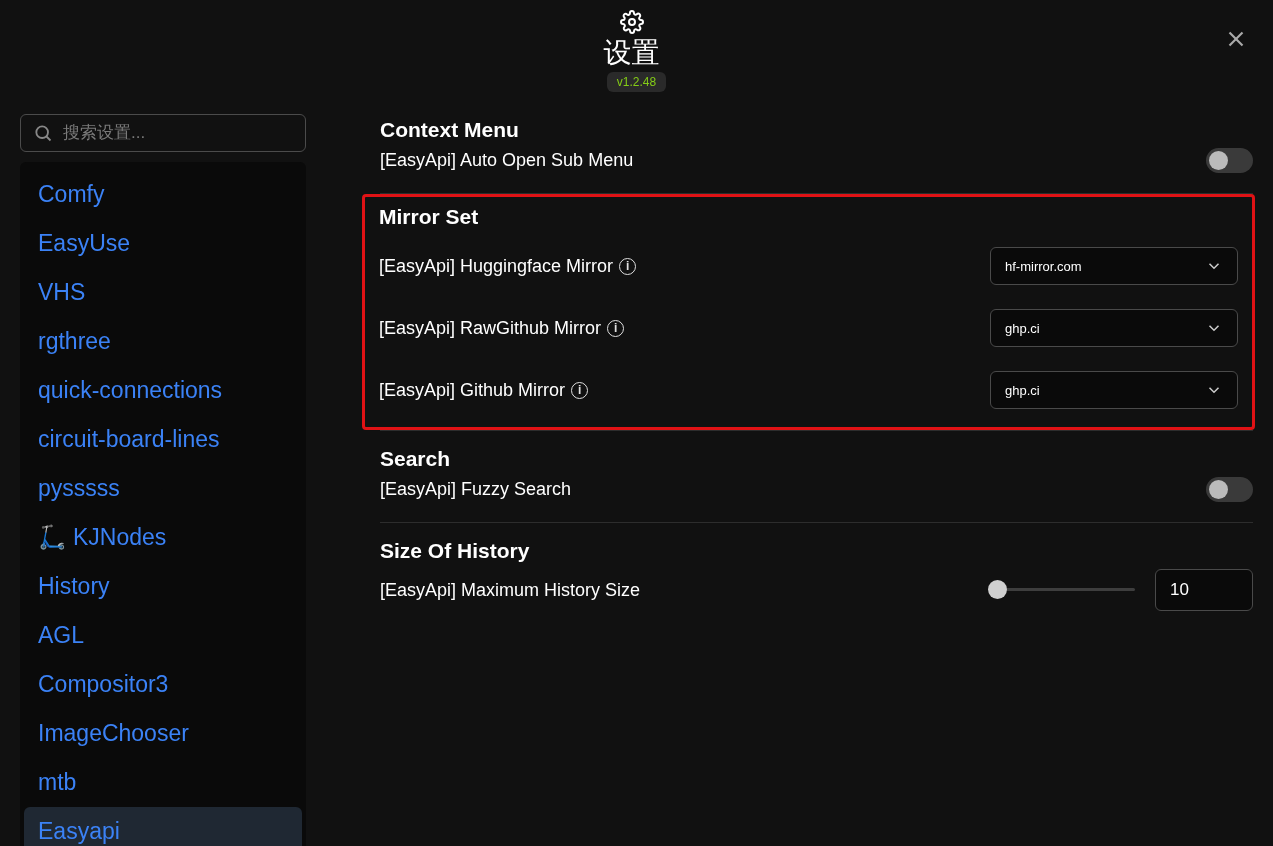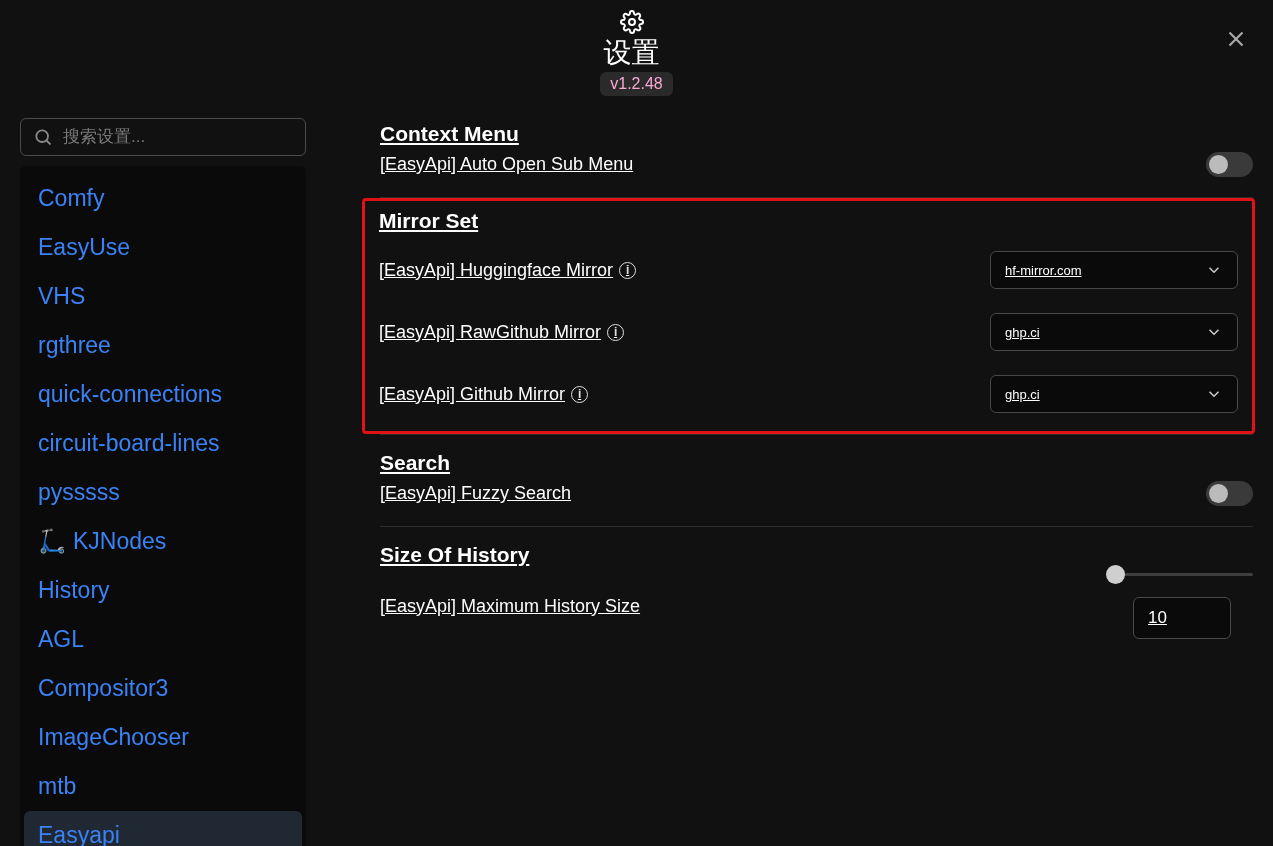--- a/index.html
+++ b/index.html
@@ -25,22 +25,22 @@
 }
 .header-title {
   font-size: 28px;
   font-weight: 500;
   margin-right: 10px;
 }
 .version-badge {
   background: #2a2a2a;
   padding: 3px 10px;
   border-radius: 6px;
-  font-size: 16px;
-  color: #f9a8d4;
+  font-size: 12px;
+  color: #84cc16;
 }
 .close-icon {
   position: absolute;
   right: 24px;
   top: 26px;
   width: 26px;
   height: 26px;
   cursor: pointer;
   color: #aaa;
 }
@@ -94,21 +94,20 @@
 .main {
   flex: 1;
   padding-left: 74px;
   padding-right: 6px;
   padding-top: 0px;
 }
 .section {
   padding-top: 16px;
   padding-bottom: 20px;
   border-bottom: 1px solid #2d2d2d;
-  text-decoration: underline;
 }
 .section:last-child { border-bottom: none; }
 .section-title {
   font-size: 21px;
   font-weight: 600;
   margin-bottom: 6px;
 }
 .setting-row {
   display: flex;
   align-items: center;
@@ -172,21 +171,20 @@
   margin-left: -18px;
   margin-right: -2px;
 }
 .highlight-box .section-title { margin-top: 0; }
 .highlight-box .setting-row { margin-top: 18px; margin-bottom: 24px; }
 .highlight-box .setting-row:last-child { margin-bottom: 0; }
 .slider-wrap {
   display: flex;
   align-items: center;
   gap: 20px;
-  flex-direction: column;
 }
 .slider {
   width: 142px;
   height: 4px;
   position: relative;
 }
 .slider-track {
   position: absolute;
   top: 0;
   left: 0;

